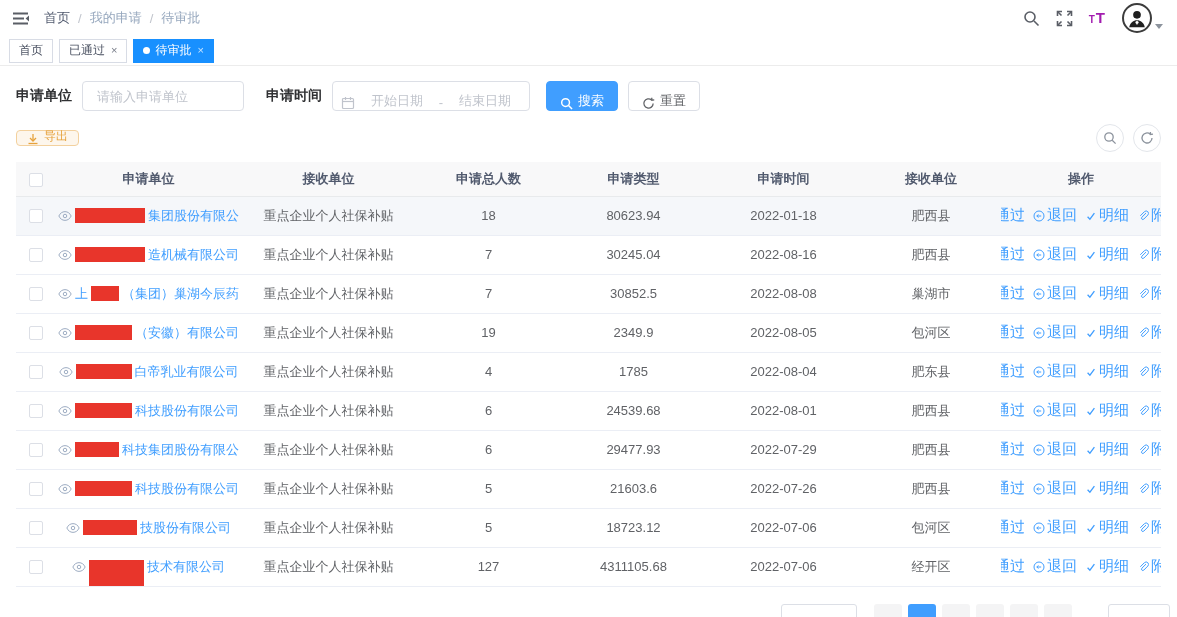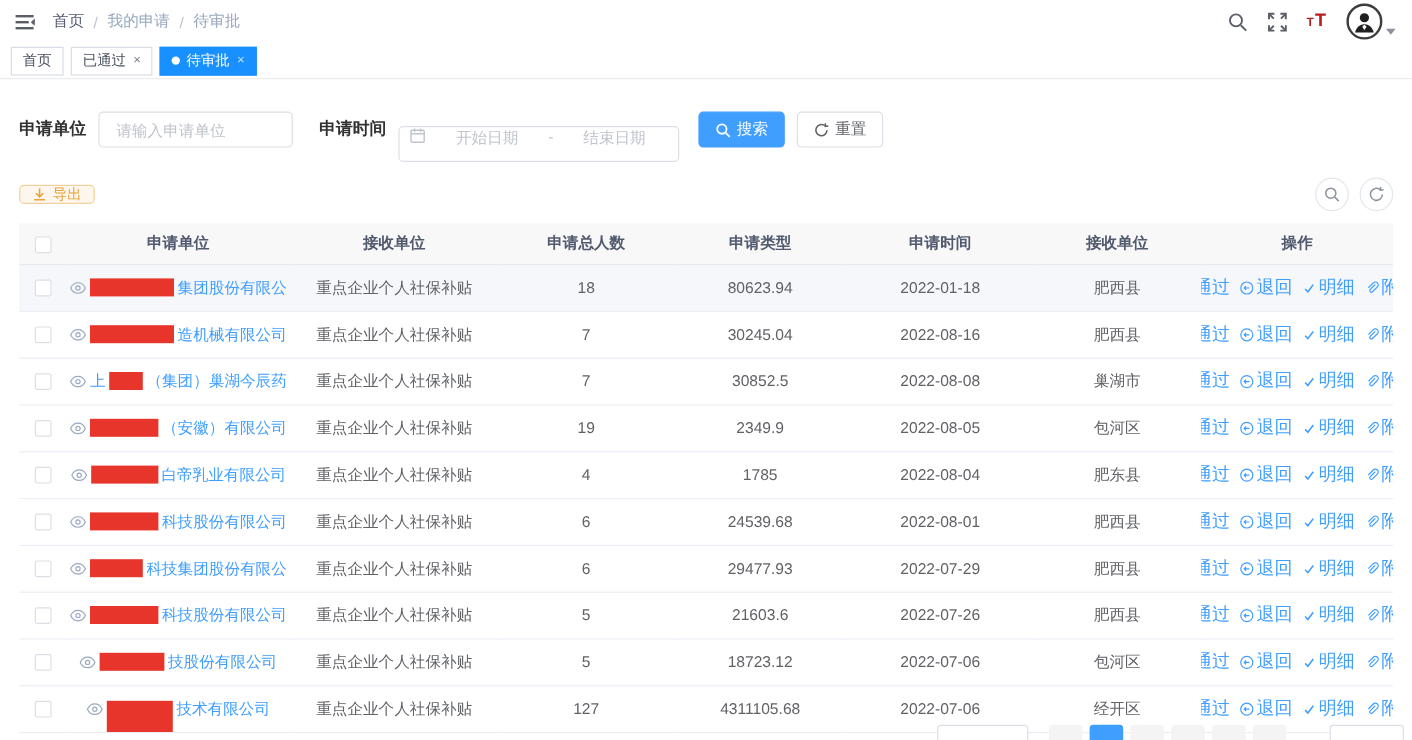--- a/index.html
+++ b/index.html
@@ -11,45 +11,45 @@
   
   .topbar { height:36px; display:flex; align-items:center; justify-content:space-between; padding:0 14px 0 12px; }
   .topbar-left { display:flex; align-items:center; gap:14px; }
   .hamburger { display:flex; align-items:center; cursor:pointer; color:#5a5e66; }
   .breadcrumb { display:flex; align-items:center; gap:8px; font-size:13px; }
   .crumb-home { color:#515a6e; cursor:pointer; }
   .crumb-sep { color:#c0c4cc; }
   .crumb-dim { color:#97a8be; }
   .topbar-right { display:flex; align-items:center; gap:16px; color:#5a5e66; }
   .tb-icon { cursor:pointer; display:flex; align-items:center; }
-  .fontsize-icon { font-weight:bold; color:#b91c1c; cursor:pointer; letter-spacing:1px; }
+  .fontsize-icon { font-weight:bold; color:#a21caf; cursor:pointer; letter-spacing:1px; }
   .fontsize-icon .t-sm { font-size:10px; }
   .fontsize-icon .t-lg { font-size:15px; }
   .avatar-wrap { display:flex; align-items:flex-end; gap:3px; cursor:pointer; }
   .avatar { width:30px; height:30px; border-radius:50%; border:2px solid #3c3c3c; display:flex; align-items:center; justify-content:center; background:#fff; overflow:hidden; }
   .caret-down { width:0; height:0; border-left:4px solid transparent; border-right:4px solid transparent; border-top:5px solid #8c939d; margin-bottom:4px; }
   
   .tabsbar { height:30px; display:flex; align-items:center; gap:6px; padding:0 9px; border-bottom:1px solid #ececec; }
   .tab { height:24px; display:flex; align-items:center; gap:5px; padding:0 9px; font-size:12px;
          border:1px solid #d8dce5; background:#fff; color:#495060; cursor:pointer; }
   .tab.active { background:#1890ff; border-color:#1890ff; color:#fff; }
   .tab .dot { width:7px; height:7px; border-radius:50%; background:#fff; }
   .tab .tab-close { font-size:11px; line-height:1; margin-left:1px; opacity:.75; cursor:pointer; }
   
   .filter-row { display:flex; align-items:center; gap:10px; padding:15px 16px 11px; }
   .f-label { font-size:14px; font-weight:bold; color:#303133; white-space:nowrap; }
   .f-label.second { margin-left:12px; }
   .txt-input { width:162px; height:30px; border:1px solid #dcdfe6; border-radius:4px; padding:0 14px;
                font-size:13px; color:#606266; font-family:inherit; }
   .txt-input::placeholder { color:#c0c4cc; }
-  .date-range { width:234px; height:30px; border:1px solid #dcdfe6; border-radius:4px; display:flex;
-                align-items:flex-start; padding:0 8px; gap:6px; background:#fff; cursor:pointer;margin-top:24px; }
+  .date-range { width:198px; height:30px; border:1px solid #dcdfe6; border-radius:4px; display:flex;
+                align-items:flex-end; padding:0 8px; gap:6px; background:#fff; cursor:pointer; }
   .date-ph { font-size:13px; color:#c0c4cc; flex:1; text-align:center; white-space:nowrap; }
   .date-sep { color:#c0c4cc; font-size:13px; }
-  .btn { height:30px; border-radius:4px; display:inline-flex; align-items:center; gap:5px; padding:0 13px;
+  .btn { height:30px; border-radius:4px; display:inline-flex; align-items:flex-end; gap:5px; padding:0 13px;
          font-size:13px; cursor:pointer; border:1px solid transparent; font-family:inherit; }
   .btn-search { background:#409eff; border-color:#409eff; color:#fff; margin-left:6px; }
   .btn-reset { background:#fff; border-color:#dcdfe6; color:#606266; }
   
   .toolbar-row { display:flex; align-items:center; justify-content:space-between; padding:2px 16px 10px; }
   .btn-export { height:16px; padding:0 10px; font-size:12px; background:#fdf6ec; border-color:#f3d19e; color:#e6a23c; }
   .circle-btns { display:flex; gap:9px; }
   .circle-btn { width:28px; height:28px; border-radius:50%; border:1px solid #e3e6eb; background:#fff;
                 display:flex; align-items:center; justify-content:center; color:#8c939d; cursor:pointer; }
   

